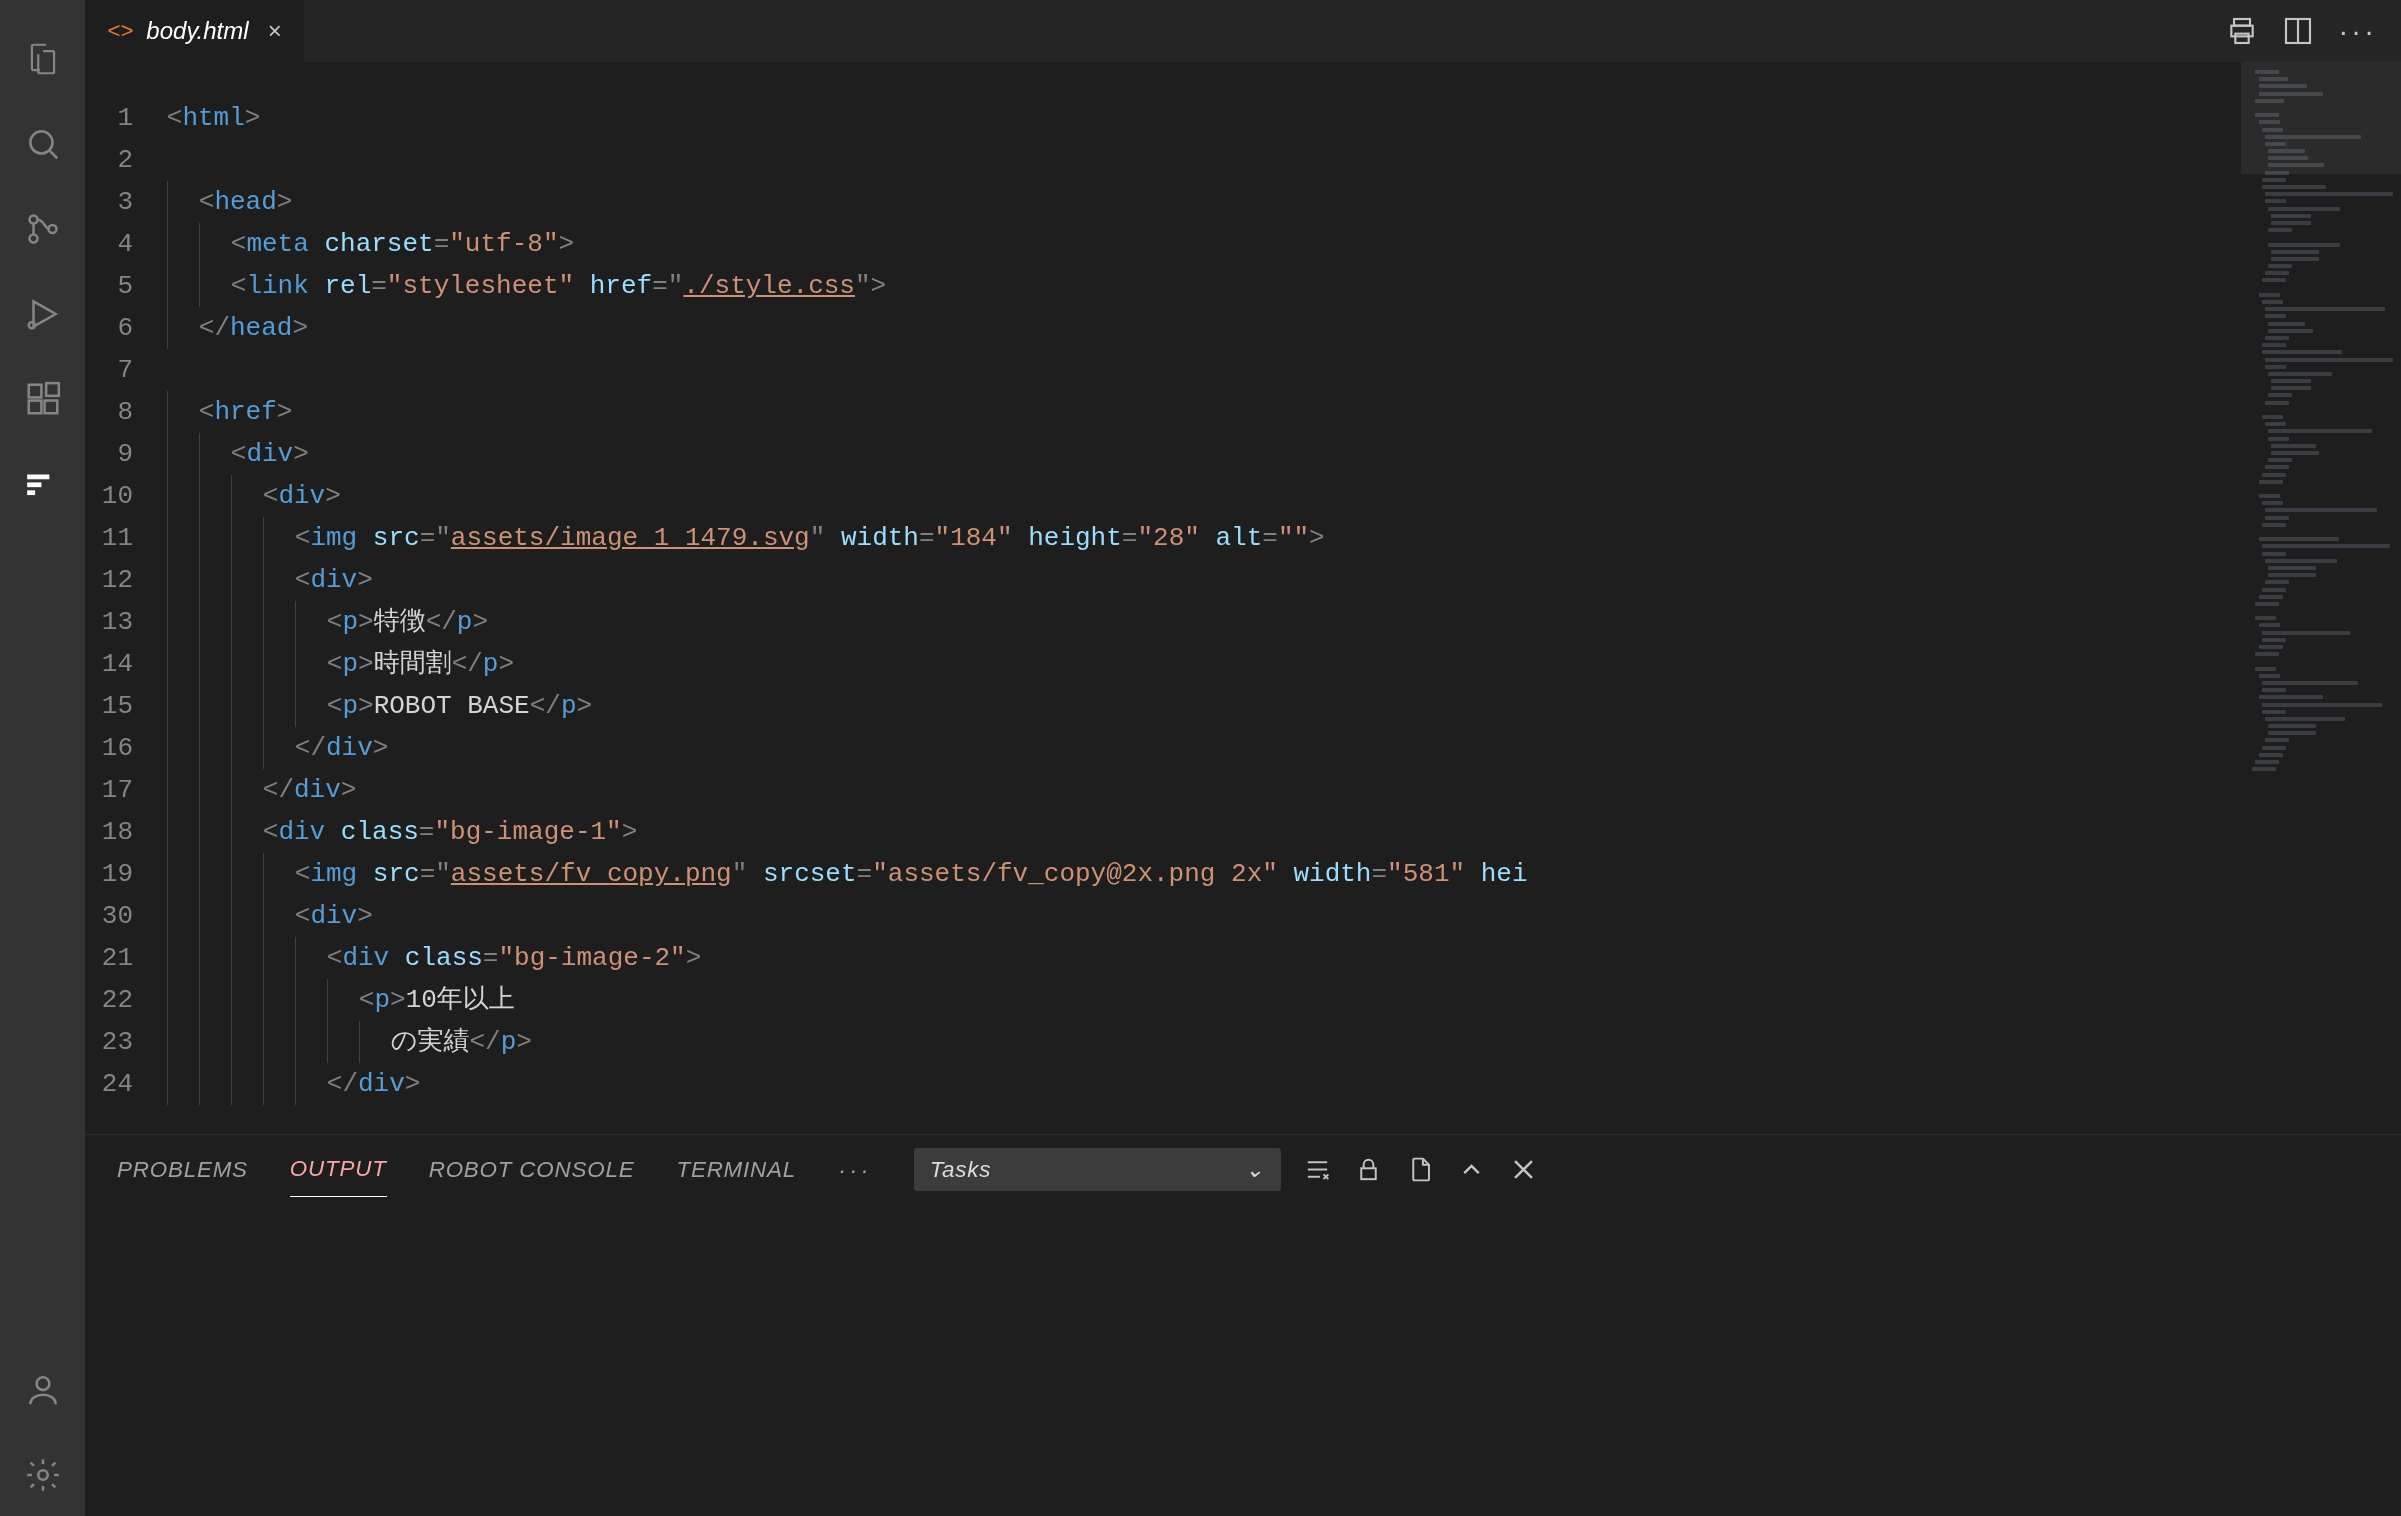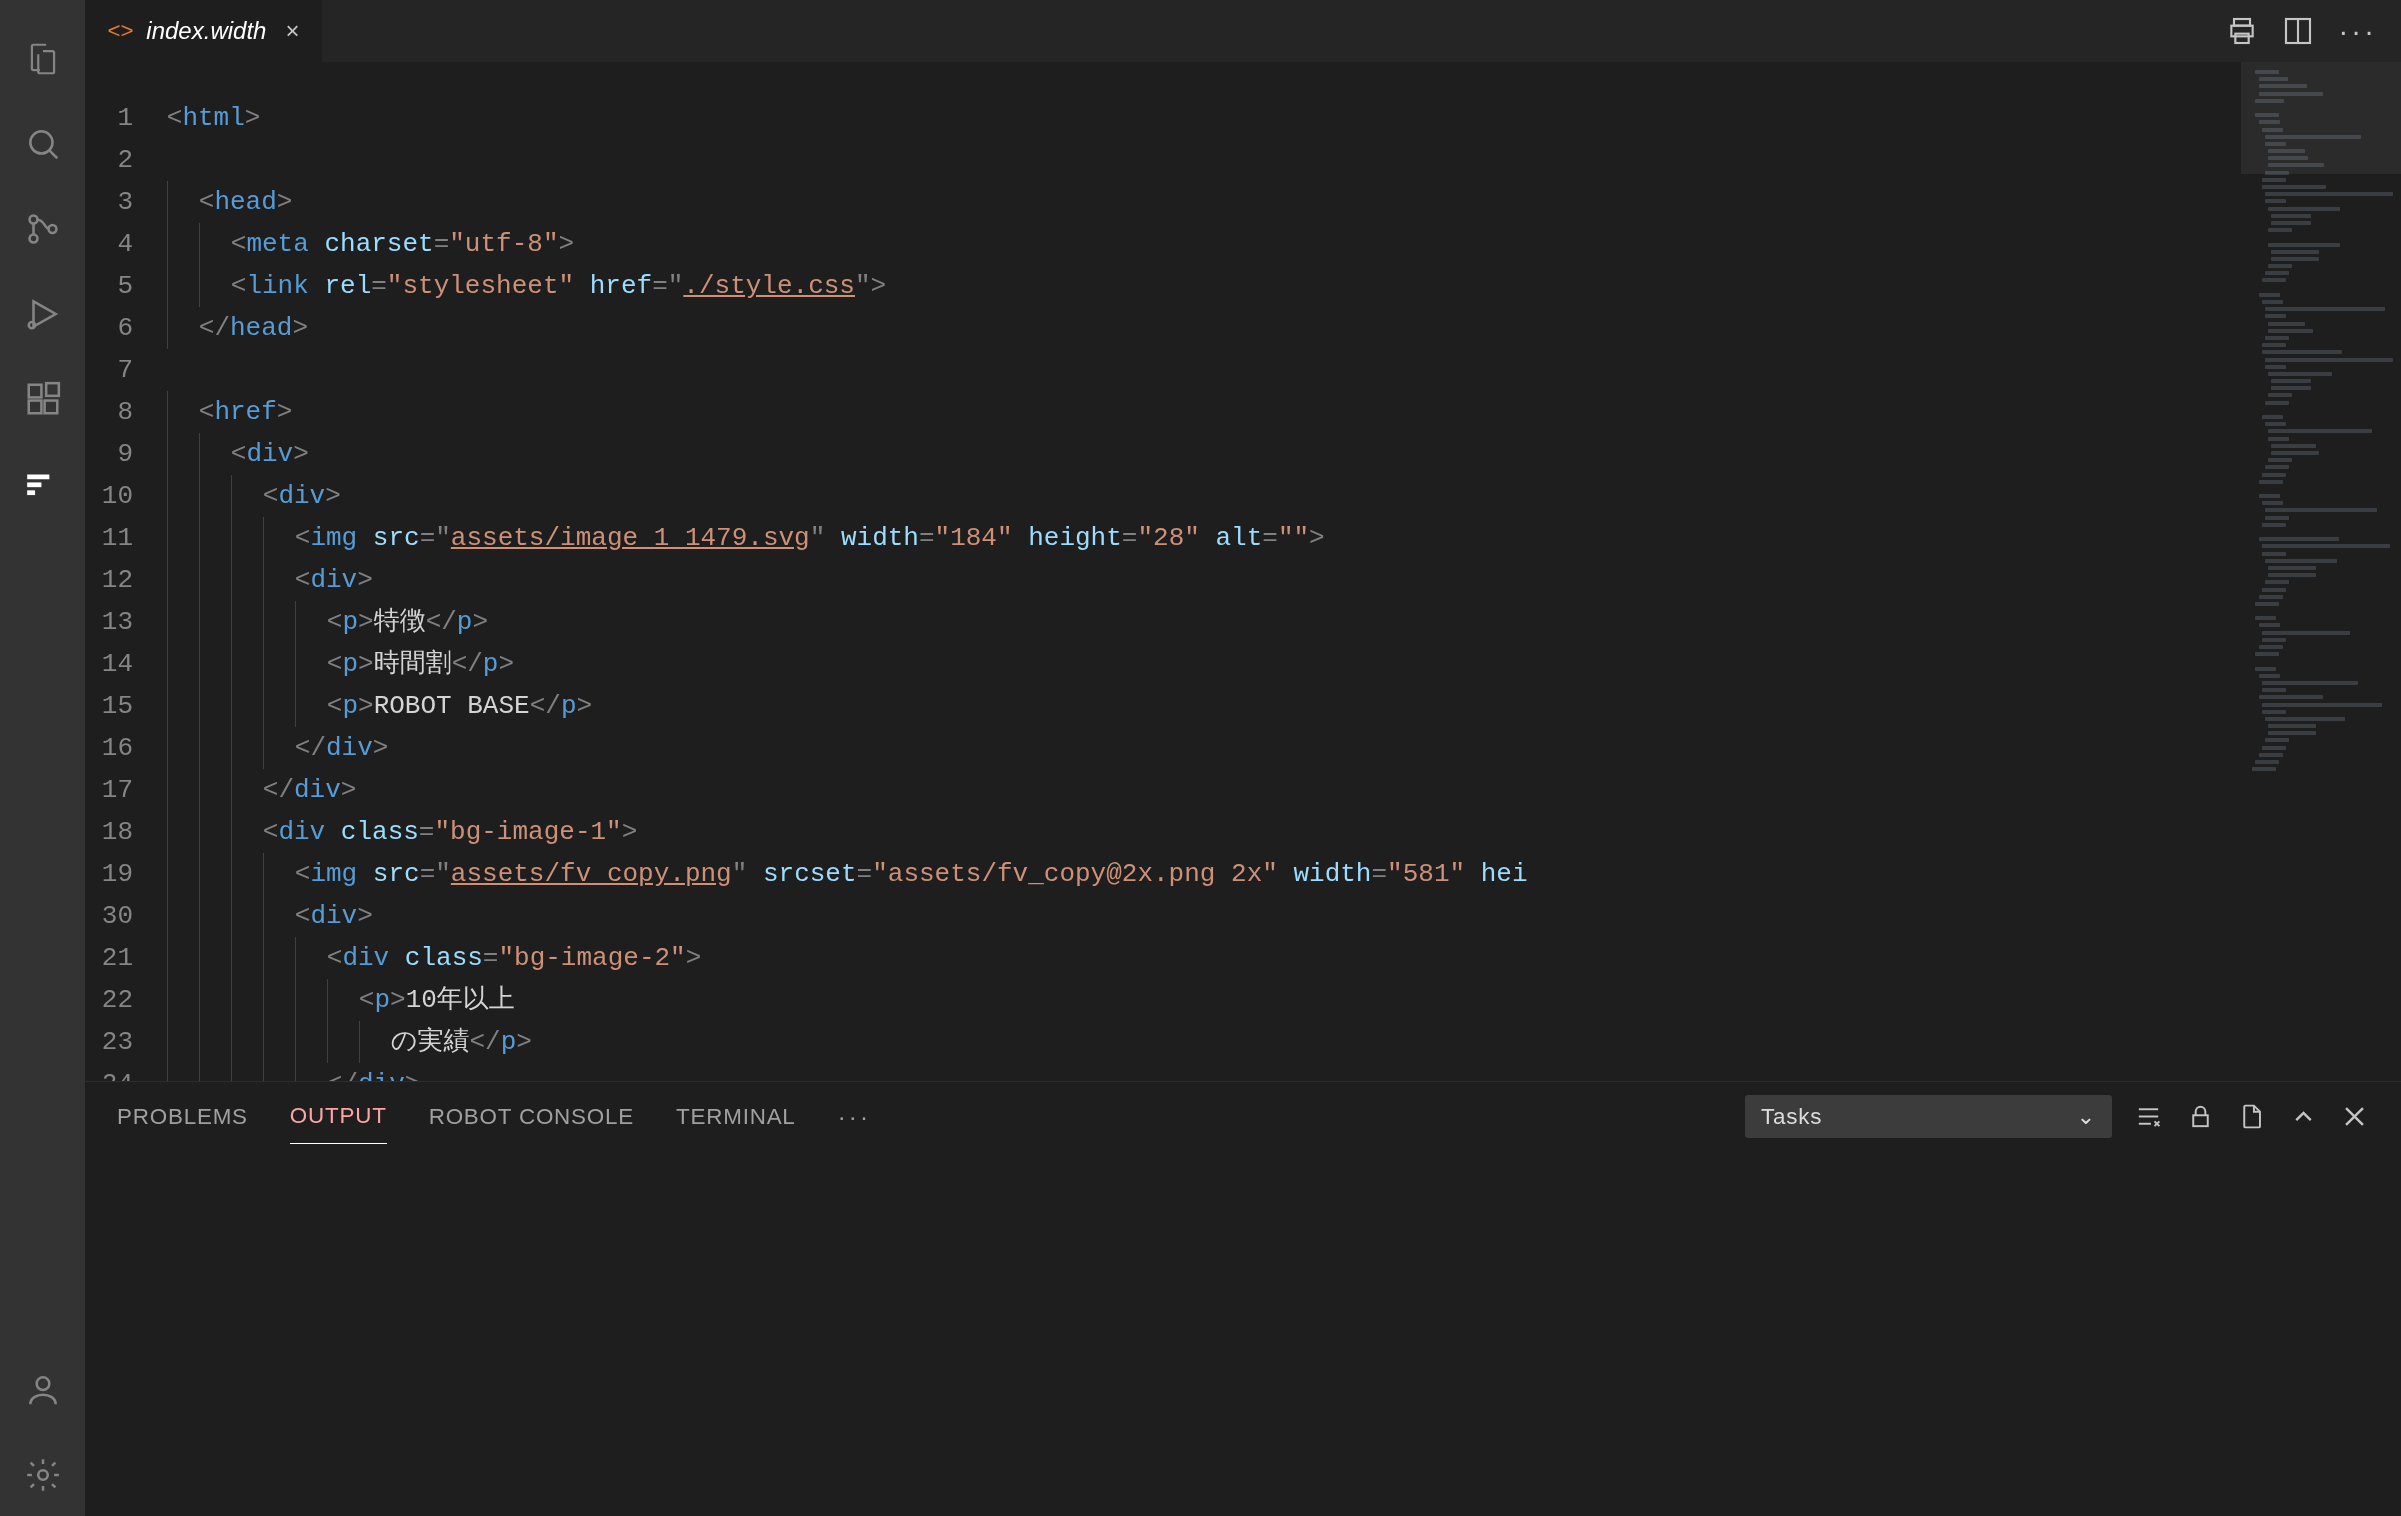--- a/index.html
+++ b/index.html
@@ -166,24 +166,24 @@
   }
   .minimap-inner { padding: 8px 6.4px; }
   .mm-line { height: 4px; margin-bottom: 3.2px; background: #3a3d41; border-radius: 0.8px; }
   .minimap-viewport {
     position: absolute; left: 0; right: 0; top: 0; height: 112px;
     background: rgba(255,255,255,0.06);
   }
 
   
   .panel {
-    height: 436px;
+    height: 383px;
     background: var(--bg-panel);
     border-top: 0.8px solid #2d2d2d;
-    display: flex; flex-direction: column;
+    display: flex; flex-direction: row; font-style: italic;
   }
   .panel-tabs {
     display: flex; align-items: center;
     padding: 0 32px;
     height: 69px;
     gap: 42px;
     color: #a0a0a0;
     font-size: 22.4px;
     letter-spacing: 0.8px;
   }
@@ -270,21 +270,21 @@
         </svg>
     </div>
   </div>
 
 
   <div class="main">
 
     <div class="tabbar">
       <div class="tab">
         <span class="file-ico">&lt;&gt;</span>
-        <span>index.width</span>
+        <span>body.html</span>
         <span class="close">×</span>
       </div>
       <div class="tab-actions">
         <span class="icon-btn">
           <svg viewBox="0 0 24 24" fill="none" stroke="currentColor" stroke-width="1.6">
               <rect x="6" y="3" width="12" height="5"></rect>
               <rect x="4" y="8" width="16" height="8"></rect>
               <rect x="7" y="14" width="10" height="7"></rect>
             </svg>
         </span>

